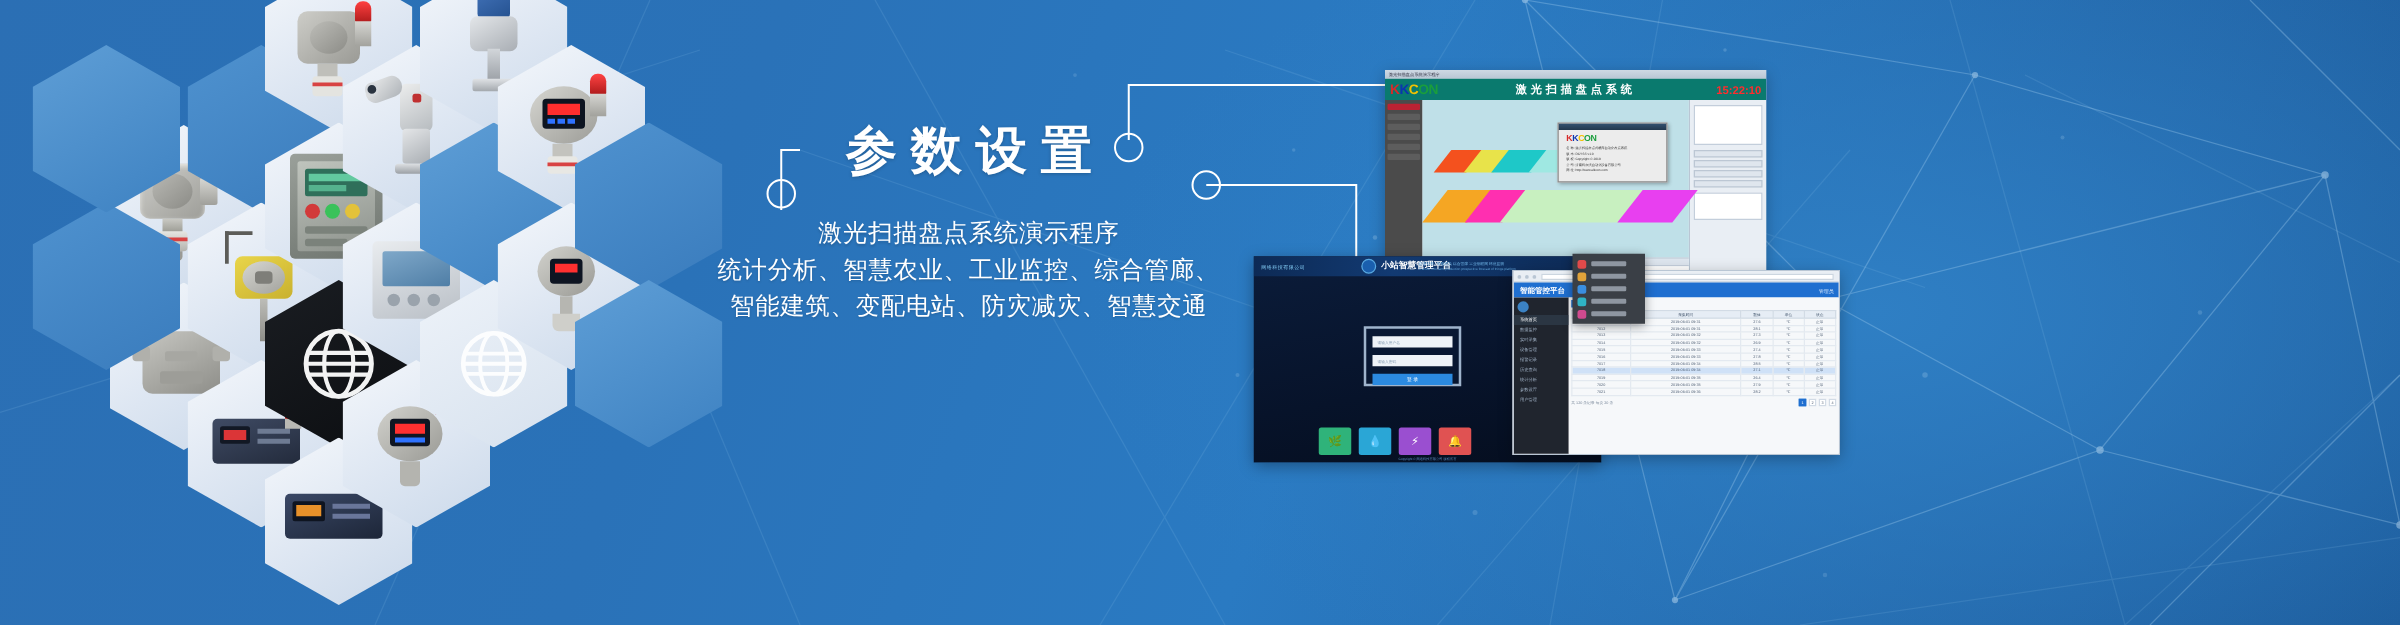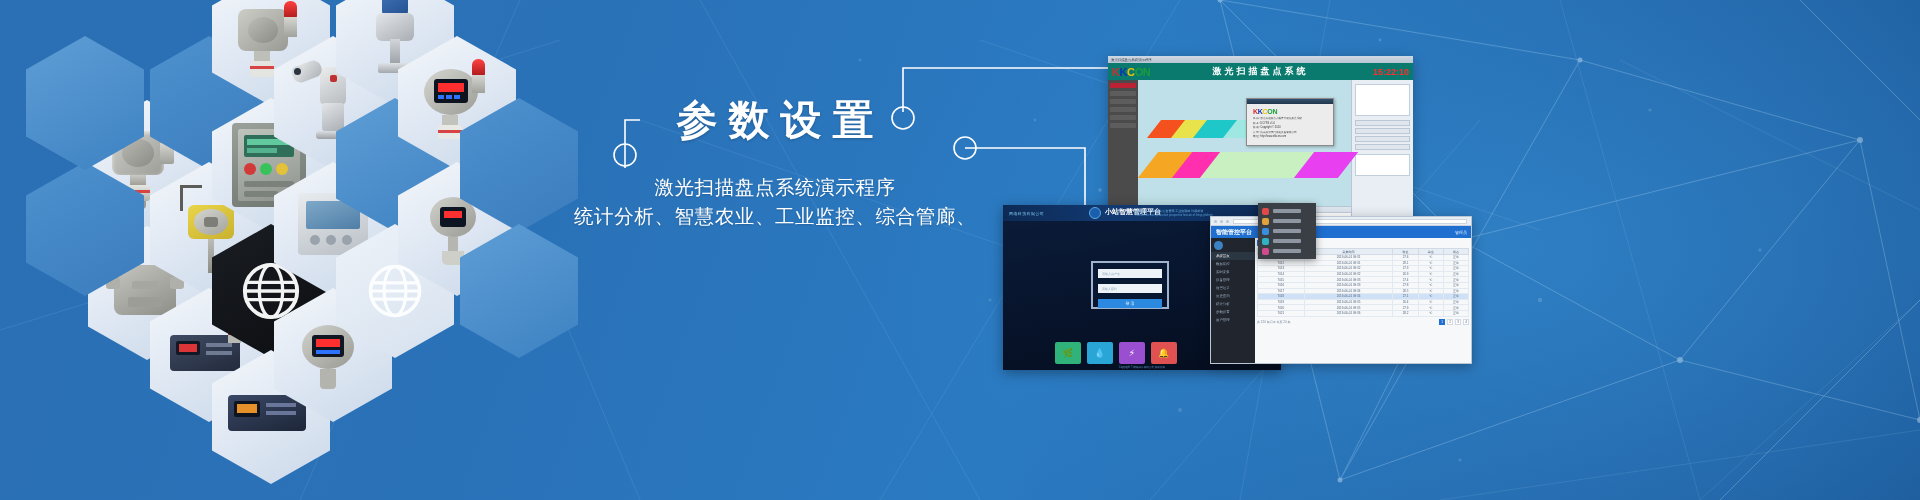--- a/index.html
+++ b/index.html
@@ -405,20 +405,21 @@
     <div class="hex blue2" style="left:402px; top:246px;"></div>
     <div class="hex blue" style="left:-32px; top:184px;"></div>
     <div class="hex blue2" style="left:-32px; top:58px;"></div>
   </div>
 
   <div class="copy">
     <div class="title">参数设置</div>
     <div class="subs">
       <div class="ln">激光扫描盘点系统演示程序</div>
       <div class="ln">统计分析、智慧农业、工业监控、综合管廊、</div>
+      <div class="ln">智能建筑、变配电站、防灾减灾、智慧交通</div>
     </div>
   </div>
 
   <svg style="position:absolute;left:0;top:0;width:1920px;height:500px;pointer-events:none">
     <g stroke="#ffffff" stroke-width="1.6" fill="none">
       <path d="M625 168 V120 H640"></path>
       <circle cx="625" cy="155" r="11"></circle>
       <path d="M903 112 V68 H1110"></path>
       <circle cx="903" cy="118" r="11"></circle>
       <path d="M965 148 H1085 V210"></path>

